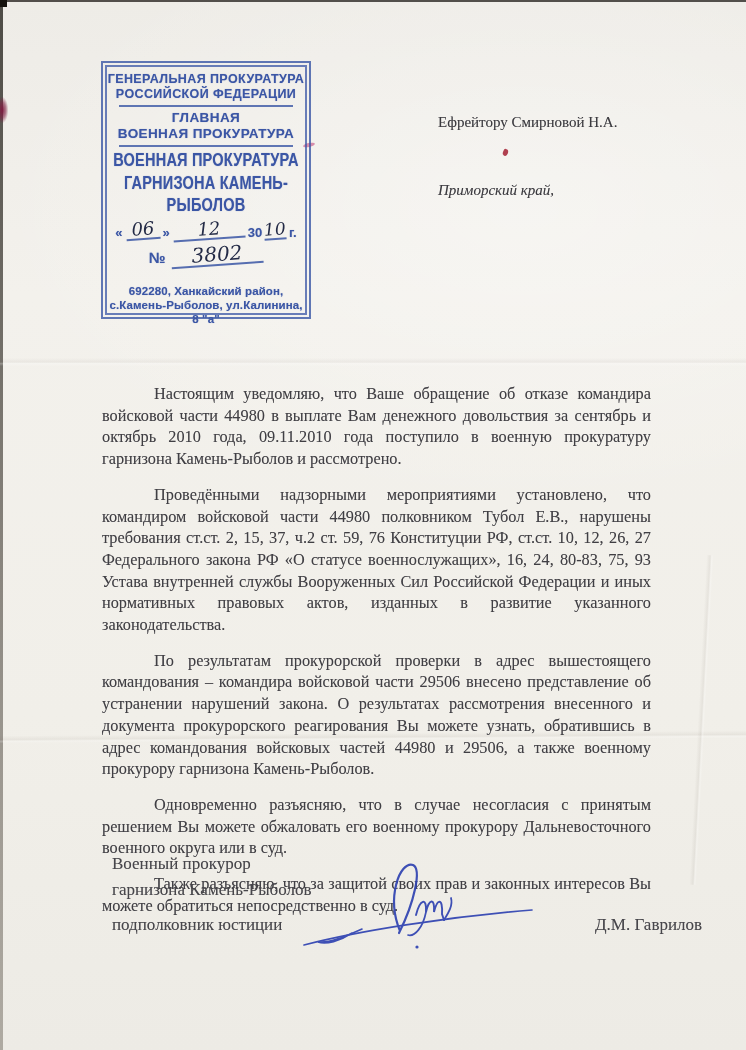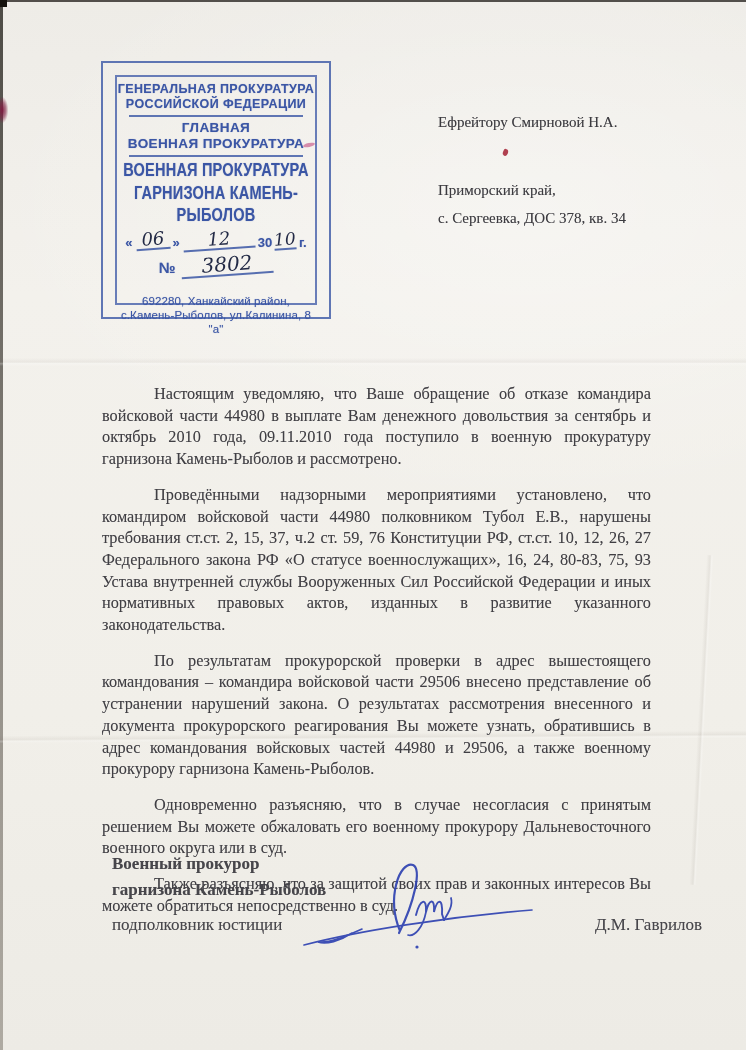--- a/index.html
+++ b/index.html
@@ -24,22 +24,22 @@
   
   .crease{position:absolute;pointer-events:none;}
   .crease-h1{left:0;right:0;top:358px;height:8px;
     background:linear-gradient(180deg,transparent,rgba(110,100,88,.07) 50%,rgba(255,255,255,.25) 70%,transparent);}
   .crease-h2{left:0;right:0;top:733px;height:8px;transform:rotate(-.4deg);
     background:linear-gradient(180deg,transparent,rgba(110,100,88,.08) 50%,rgba(255,255,255,.2) 72%,transparent);}
   .crease-v1{top:555px;left:698px;width:7px;height:330px;transform:rotate(3deg);
     background:linear-gradient(90deg,transparent,rgba(110,100,88,.09) 50%,rgba(255,255,255,.25) 75%,transparent);}
   
   .stamp{
-    position:absolute;left:101px;top:61px;width:230px;height:258px;box-sizing:border-box;
-    border:2.5px solid rgba(58,86,165,.8);padding:12px;
+    position:absolute;left:101px;top:61px;width:210px;height:258px;box-sizing:border-box;
+    border:2.5px solid rgba(58,86,165,.8);padding:2px;
     color:#3b56a5;filter:blur(.25px);
     font-family:"Liberation Sans", sans-serif;
   }
   .stamp-inner{
     box-sizing:border-box;width:100%;height:100%;
     border:2px solid rgba(58,86,165,.75);
     display:flex;flex-direction:column;align-items:center;text-align:center;
     padding-top:3px;
   }
   .stamp *{text-shadow:0 0 1px rgba(59,86,165,.45);}
@@ -54,33 +54,33 @@
     font-size:13px;font-weight:bold;margin-top:6px;width:100%;}
   .hw{font-family:"DejaVu Serif", serif;font-style:italic;font-weight:normal;
     color:#232a46;text-shadow:none;display:inline-block;transform:rotate(-4deg);}
   .u{border-bottom:2px solid rgba(58,86,165,.85);text-align:center;display:inline-block;line-height:1;}
   .u-day{min-width:34px;font-size:18px;}
   .u-month{min-width:72px;font-size:18px;}
   .u-year{min-width:16px;font-size:17px;margin-left:-1px;}
   .s-num{display:flex;align-items:flex-end;justify-content:center;gap:6px;
     font-size:15px;font-weight:bold;margin-top:4px;width:100%;}
   .u-num{min-width:92px;font-size:20px;}
-  .s-addr{font-weight:normal;font-size:11.5px;line-height:14px;margin-top:18px;letter-spacing:.1px;}
+  .s-addr{font-weight:bold;font-size:11.5px;line-height:14px;margin-top:18px;letter-spacing:.1px;}
   
   .recipient{position:absolute;left:438px;top:108px;font-size:15px;color:#3c3b40;
     line-height:28px;text-shadow:0 0 .6px rgba(40,40,45,.3);}
-  .recipient .addr{margin-top:40px;}
+  .recipient .addr{margin-top:40px;font-style:italic;}
   
   .body-text{position:absolute;left:88px;top:369px;width:577px;
     font-size:16.3px;line-height:21.7px;color:#403f44;text-align:justify;
     text-shadow:0 0 .6px rgba(40,40,45,.28);}
   .body-text p{margin:14px;text-indent:52px;}
   
   .sig-left{position:absolute;left:112px;top:851px;font-size:17px;line-height:26px;
-    color:#47464b;text-shadow:0 0 .6px rgba(40,40,45,.28);font-weight:bold;}
+    color:#47464b;text-shadow:0 0 .6px rgba(40,40,45,.28);}
   .sig-rank{position:absolute;left:112px;top:915px;font-size:17px;color:#47464b;
     text-shadow:0 0 .6px rgba(40,40,45,.28);}
   .sig-name{position:absolute;left:575px;top:915px;font-size:17px;color:#47464b;
     text-shadow:0 0 .6px rgba(40,40,45,.28);margin-left:20px;}
   .sig-svg{position:absolute;left:296px;top:855px;width:244px;height:98px;}
 </style>
 </head>
 <body>
 
 <div class="page">
@@ -141,21 +141,20 @@
         <div>692280, Ханкайский район,</div>
         <div>с.Камень-Рыболов, ул.Калинина, 8 "а"</div>
       </div>
     </div>
   </div>
 
   <div class="recipient">
     <div>Ефрейтору Смирновой Н.А.</div>
     <div class="addr">
       <div>Приморский край,</div>
-      <div>с. Сергеевка, ДОС 378, кв. 34</div>
     </div>
   </div>
 
   <div class="body-text">
     <p>Настоящим уведомляю, что Ваше обращение об отказе командира войсковой части 44980 в выплате Вам денежного довольствия за сентябрь и октябрь 2010 года, 09.11.2010 года поступило в военную прокуратуру гарнизона Камень-Рыболов и рассмотрено.</p>
     <p>Проведёнными надзорными мероприятиями установлено, что командиром войсковой части 44980 полковником Тубол Е.В., нарушены требования ст.ст. 2, 15, 37, ч.2 ст. 59, 76 Конституции РФ, ст.ст. 10, 12, 26, 27 Федерального закона РФ «О статусе военнослужащих», 16, 24, 80-83, 75, 93 Устава внутренней службы Вооруженных Сил Российской Федерации и иных нормативных правовых актов, изданных в развитие указанного законодательства.</p>
     <p>По результатам прокурорской проверки в адрес вышестоящего командования – командира войсковой части 29506 внесено представление об устранении нарушений закона. О результатах рассмотрения внесенного и документа прокурорского реагирования Вы можете узнать, обратившись в адрес командования войсковых частей 44980 и 29506, а также военному прокурору гарнизона Камень-Рыболов.</p>
     <p>Одновременно разъясняю, что в случае несогласия с принятым решением Вы можете обжаловать его военному прокурору Дальневосточного военного округа или в суд.</p>
     <p>Также разъясняю, что за защитой своих прав и законных интересов Вы можете обратиться непосредственно в суд.</p>
   </div>

